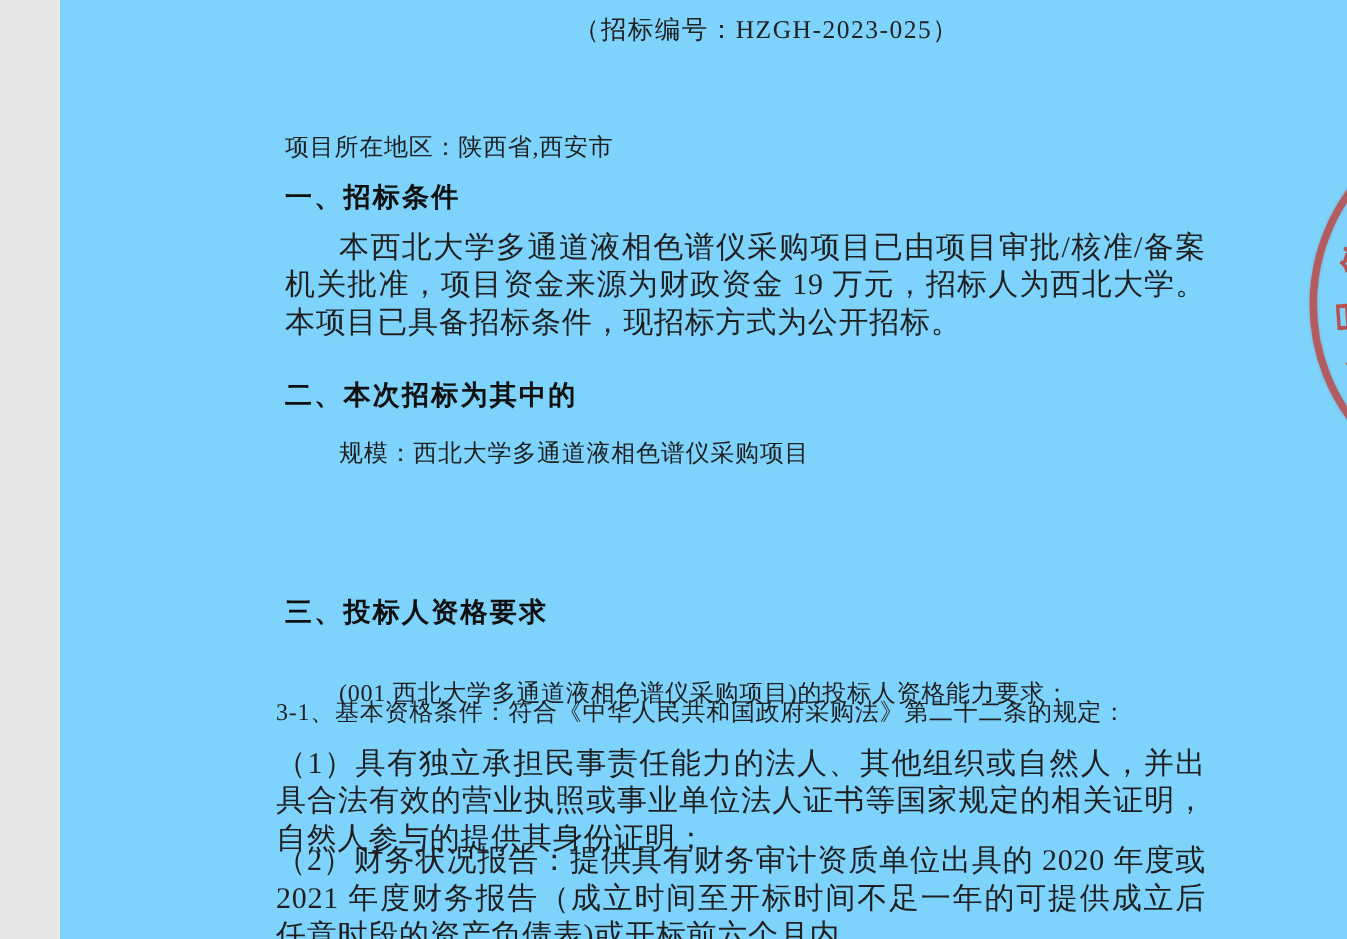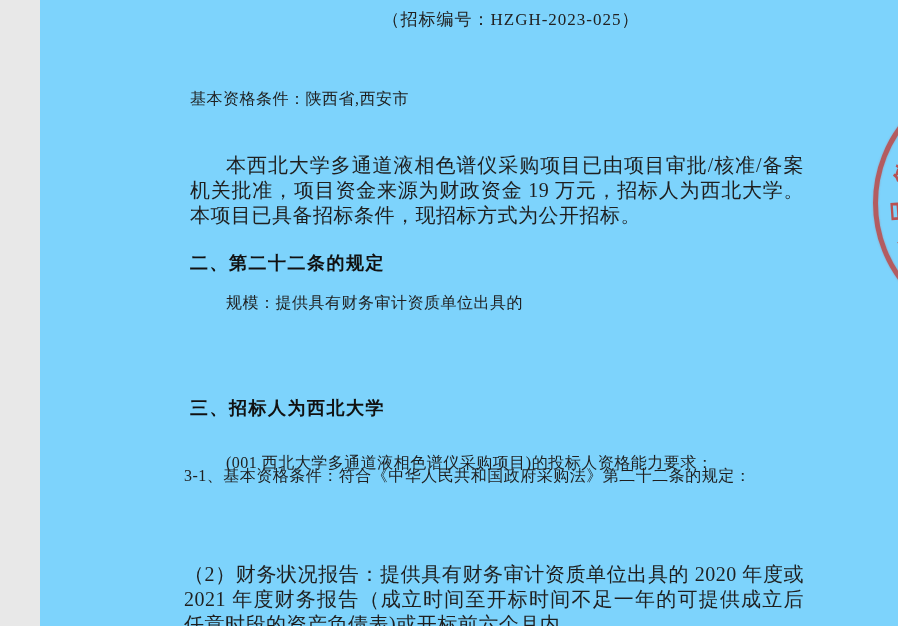--- a/index.html
+++ b/index.html
@@ -53,37 +53,39 @@
     transform:rotate(27deg);
   }
 </style>
 </head>
 <body>
 
 <div class="page">
 
   <div class="abs title-line">（招标编号：HZGH-2023-025）</div>
 
-  <div class="abs body-line" style="top:88px">基本资格条件：陕西省,西安市</div>
+  <div class="abs body-line" style="top:88px">项目所在地区：陕西省,西安市</div>
 
+  <div class="abs heading" style="top:119px">一、招标条件</div>
 
   <div class="abs para first-indent" style="top:153px">本西北大学多通道液相色谱仪采购项目已由项目审批/核准/备案机关批准，项目资金来源为财政资金 19 万元，招标人为西北大学。本项目已具备招标条件，现招标方式为公开招标。</div>
 
-  <div class="abs heading" style="top:251px">二、第二十二条的规定</div>
+  <div class="abs heading" style="top:251px">二、本次招标为其中的</div>
 
-  <div class="abs body-line hang-indent" style="top:292px">规模：提供具有财务审计资质单位出具的</div>
+  <div class="abs body-line hang-indent" style="top:292px">规模：西北大学多通道液相色谱仪采购项目</div>
 
 
 
-  <div class="abs heading" style="top:396px">三、招标人为西北大学</div>
+  <div class="abs heading" style="top:396px">三、投标人资格要求</div>
 
   <div class="abs body-line hang-indent" style="top:452px">(001 西北大学多通道液相色谱仪采购项目)的投标人资格能力要求：</div>
 
   <div class="abs body-line" style="top:465px;left:144px;width:620px">3-1、基本资格条件：符合《中华人民共和国政府采购法》第二十二条的规定：</div>
 
+  <div class="abs para" style="top:497px;left:144px;width:620px">（1）具有独立承担民事责任能力的法人、其他组织或自然人，并出具合法有效的营业执照或事业单位法人证书等国家规定的相关证明，自然人参与的提供其身份证明；</div>
 
   <div class="abs para" style="top:562px;left:144px;width:620px">（2）财务状况报告：提供具有财务审计资质单位出具的 2020 年度或 2021 年度财务报告（成立时间至开标时间不足一年的可提供成立后任意时段的资产负债表)或开标前六个月内</div>
 
   <div class="stamp">
     <div class="stamp-star"></div>
     <div class="stamp-ring"></div>
     <div class="stamp-arc" style="transform:rotate(-50deg)">
       <span>理</span>
     </div>
     <div class="stamp-arc" style="transform:rotate(-72deg)">

